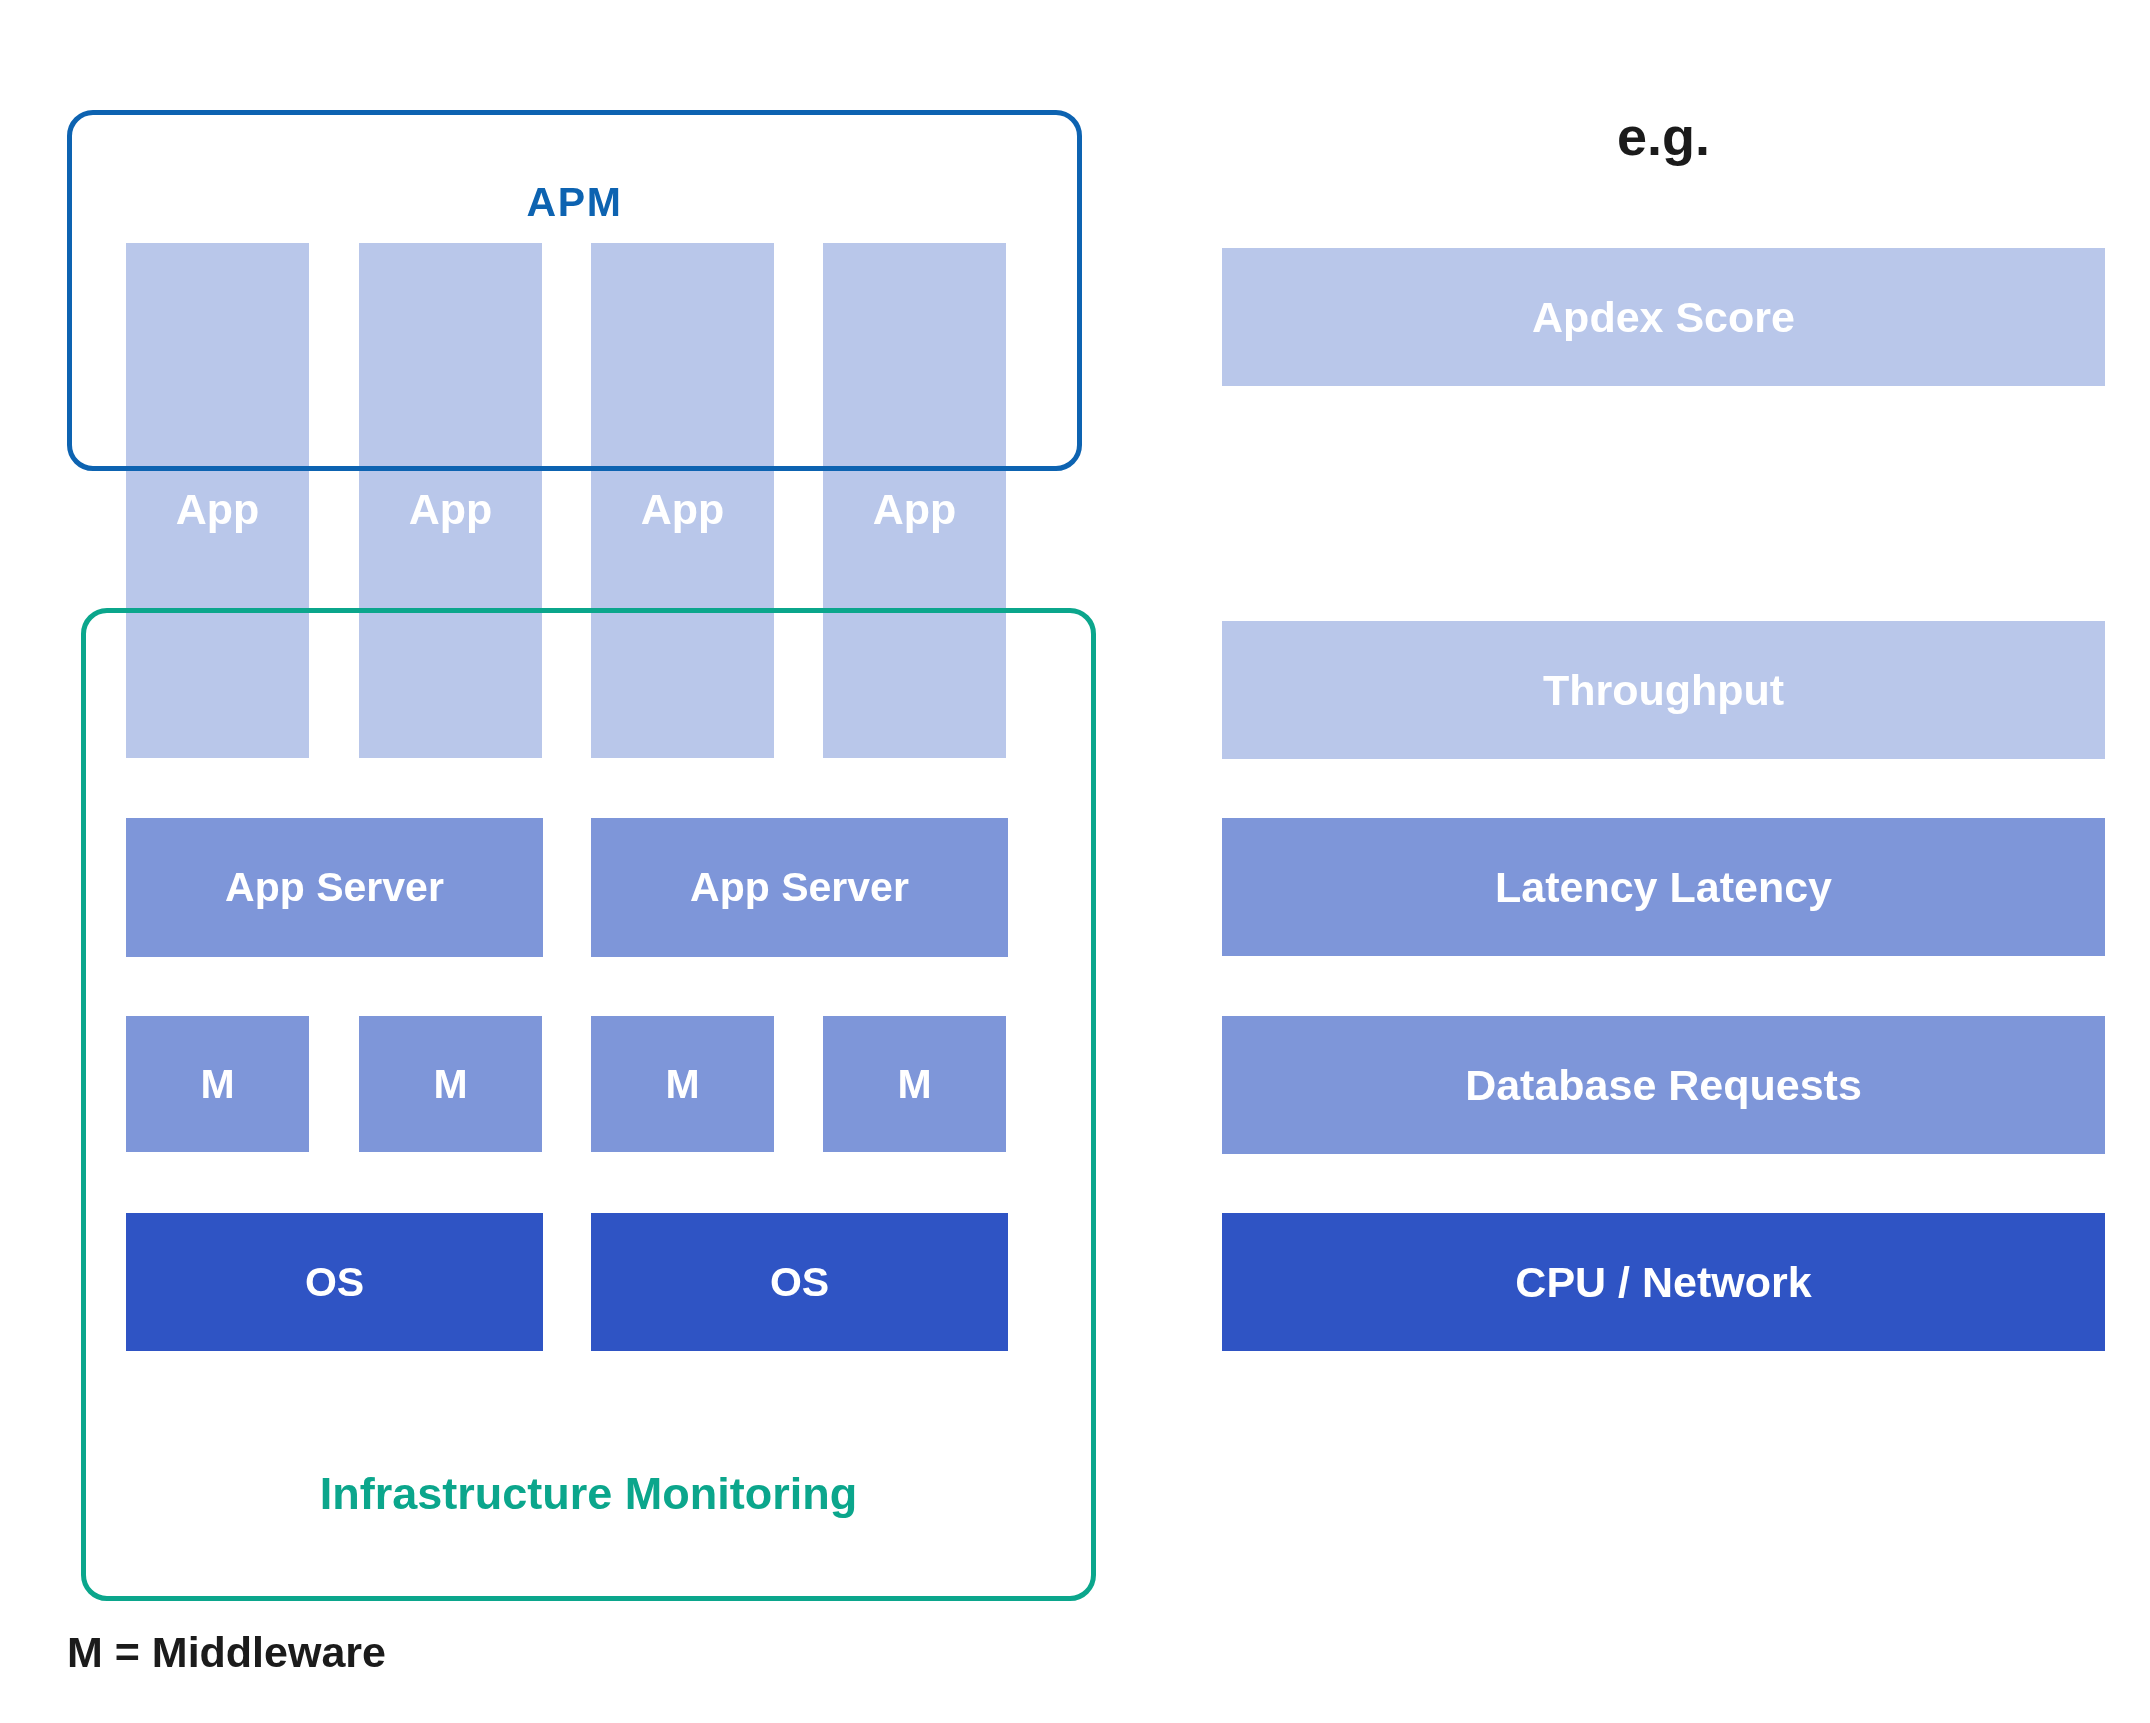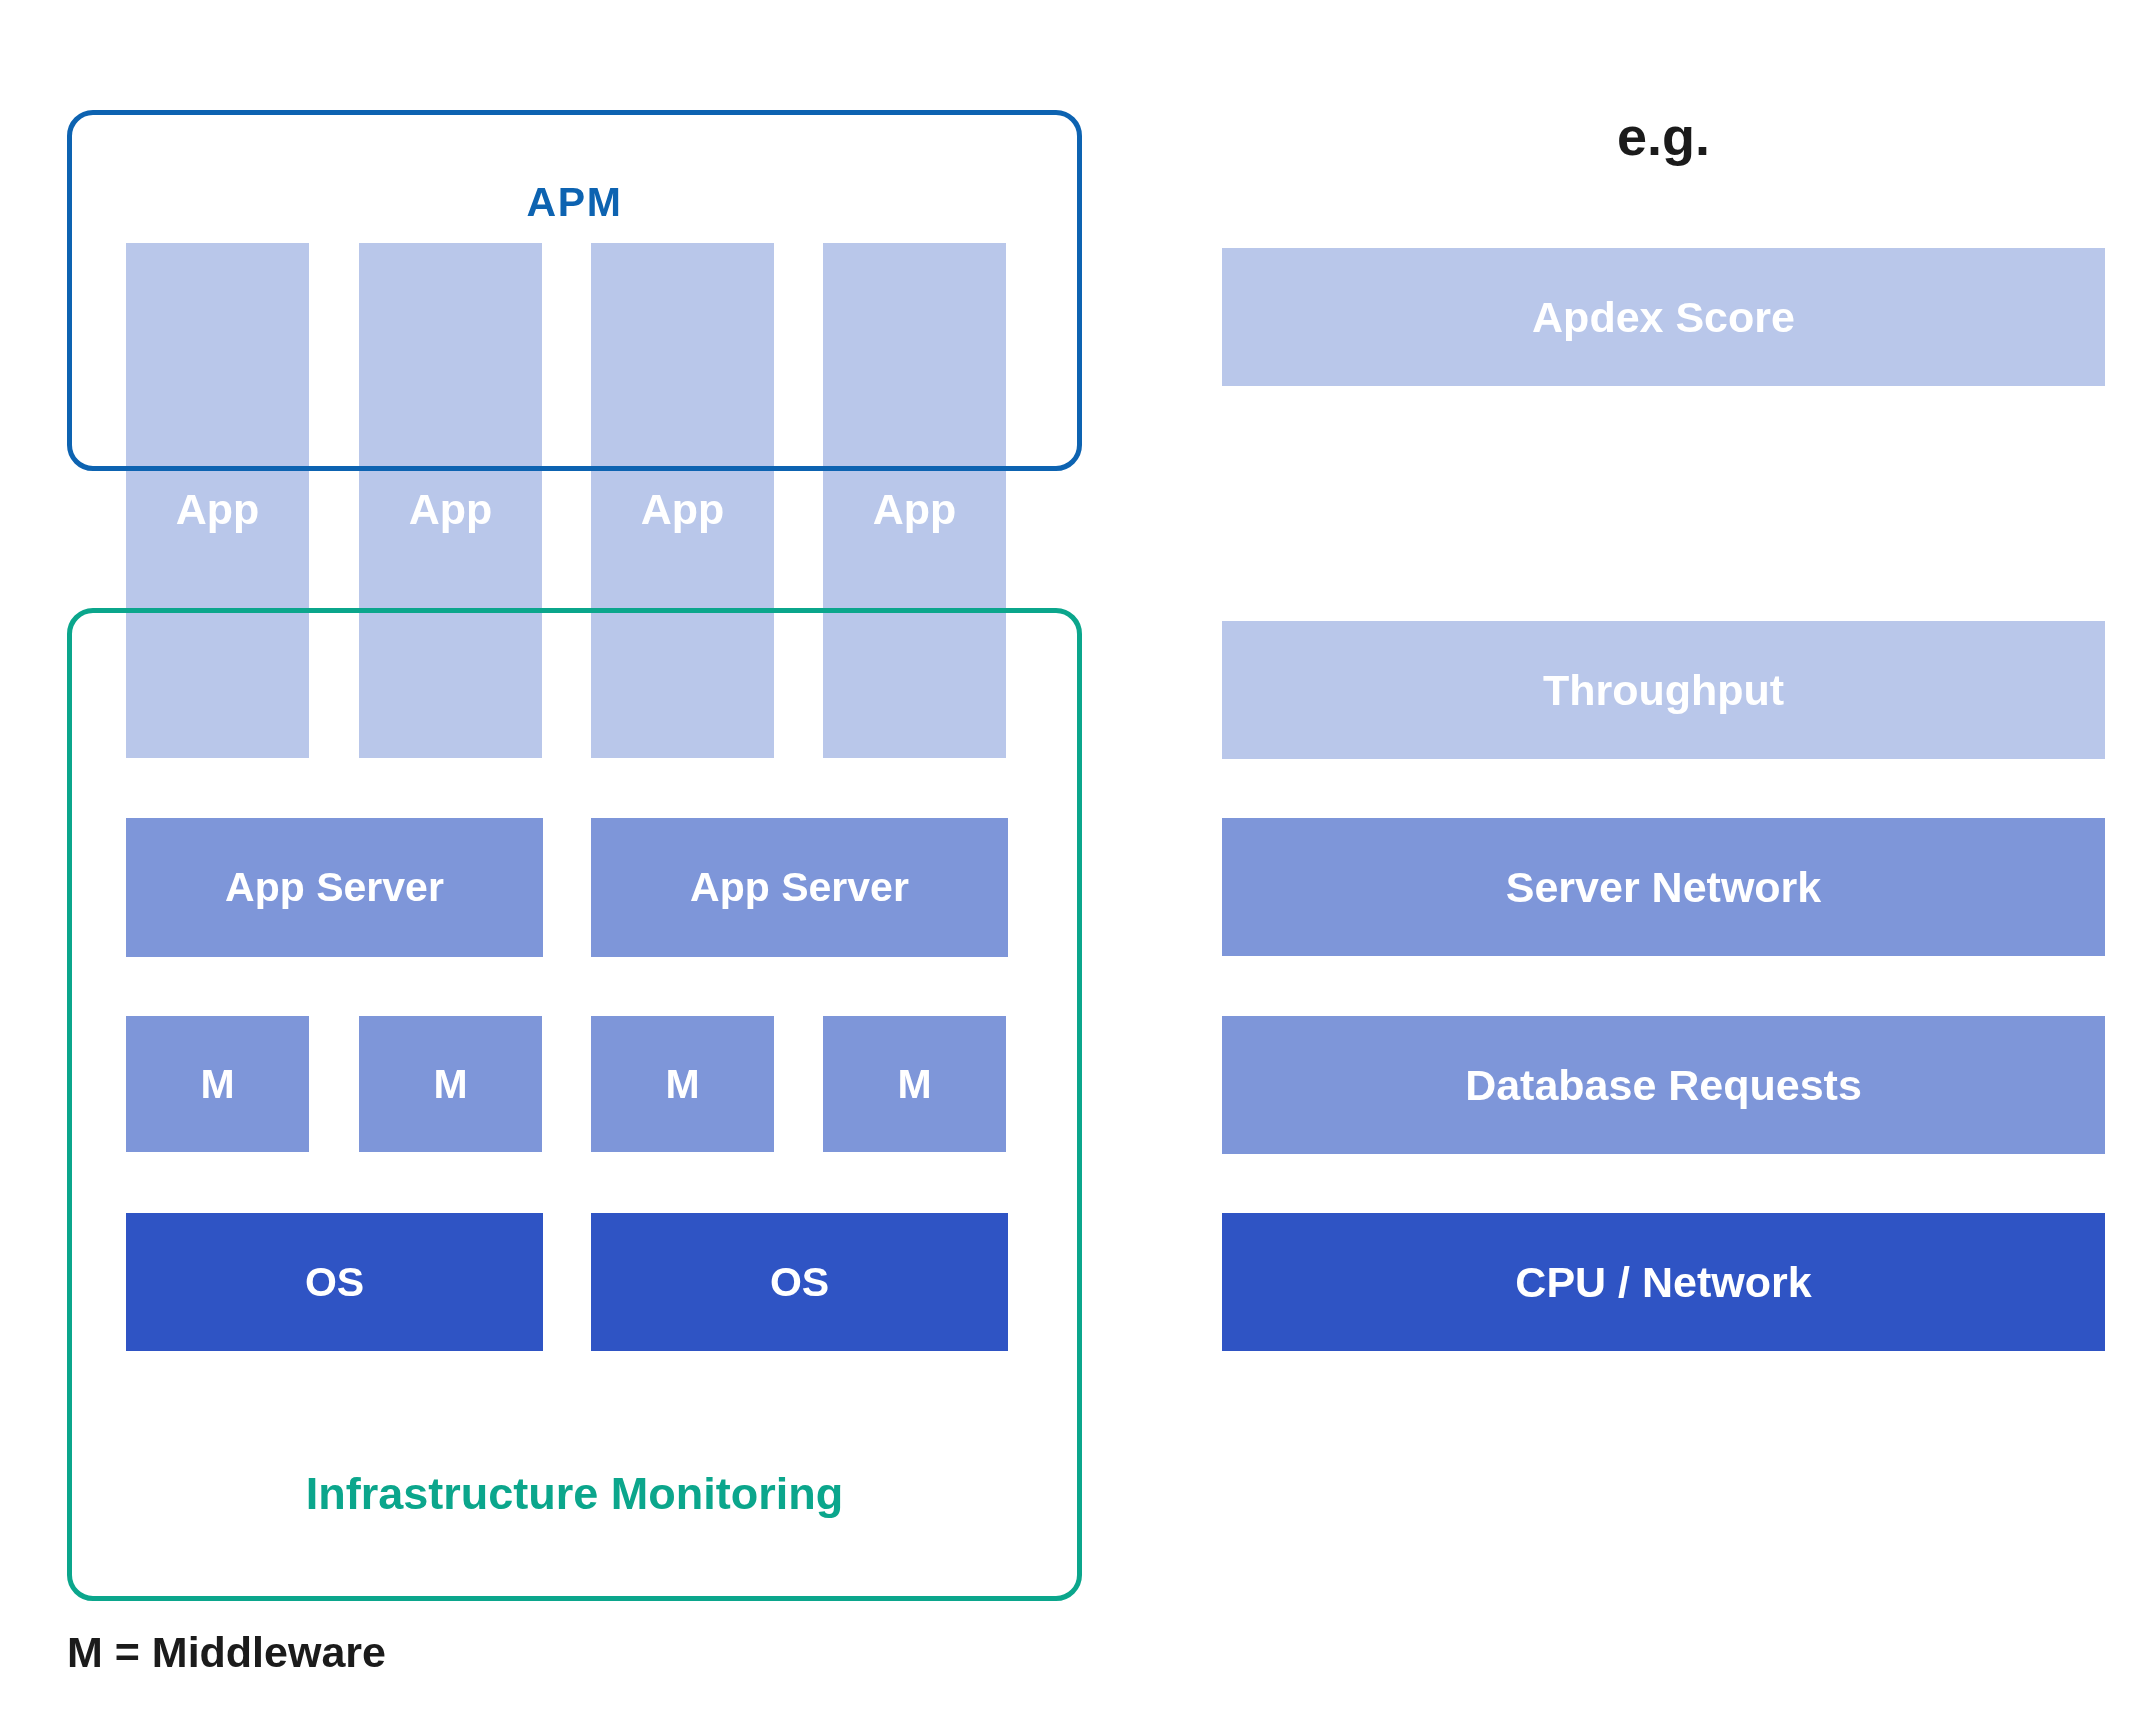--- a/index.html
+++ b/index.html
@@ -53,21 +53,21 @@
     top: 64px;
     left: 0;
     right: 0;
     text-align: center;
     color: var(--apm-blue, #0d63b1);
     font-size: 41px;
     font-weight: bold;
     letter-spacing: 1.7px;
   }
   .infra-outline {
-    left: 67px;
+    left: 81px;
     top: 568px;
     width: 1015px;
     height: 993px;
     border: 5.2px solid var(--teal, #0ba68c);
   }
   .infra-title {
     position: absolute;
     bottom: 76px;
     left: 0;
     right: 0;
@@ -180,21 +180,21 @@
 
   <div class="eg-heading">e.g.</div>
 
   <div class="metric-bar tone-light" style="top:248px">
     <span>Apdex Score</span>
   </div>
   <div class="metric-bar tone-light" style="top:621px">
     <span>Throughput</span>
   </div>
   <div class="metric-bar tone-medium" style="top:818px">
-    <span>Server Network</span>
+    <span>Latency Latency</span>
   </div>
   <div class="metric-bar tone-medium" style="top:1016px">
     <span>Database Requests</span>
   </div>
   <div class="metric-bar tone-dark" style="top:1213px">
     <span>CPU / Network</span>
   </div>
 
 </div>
 

